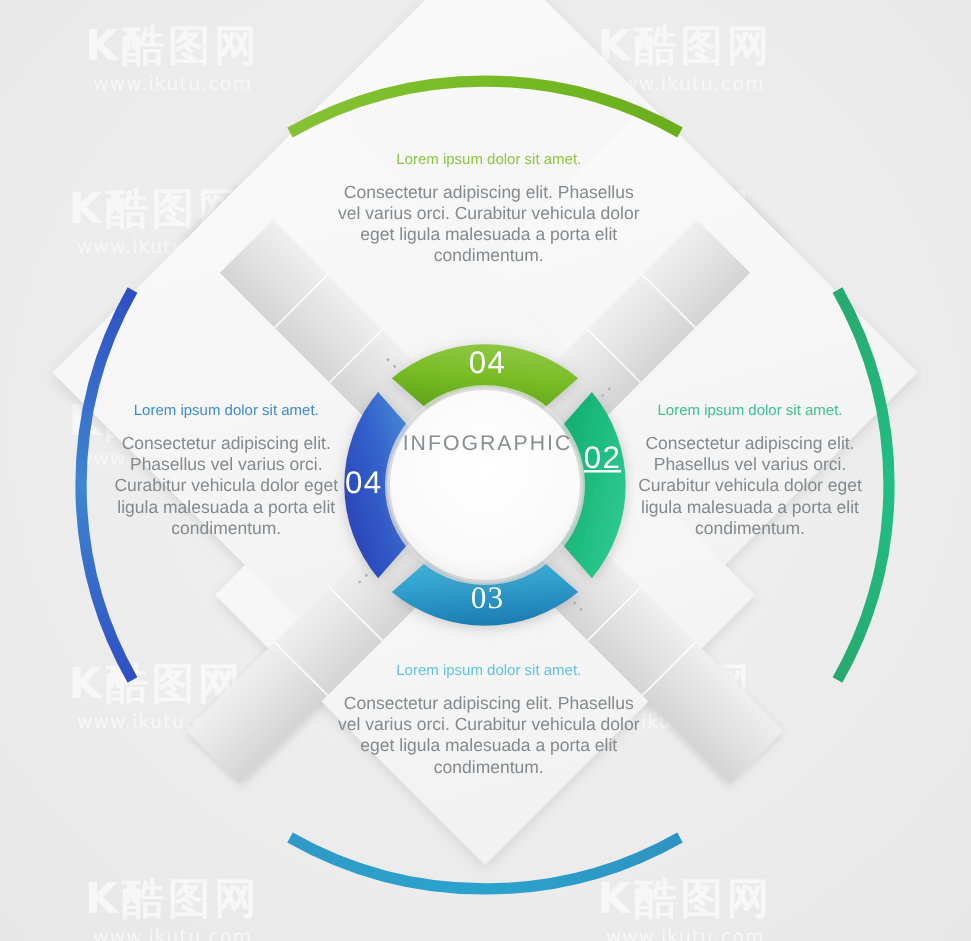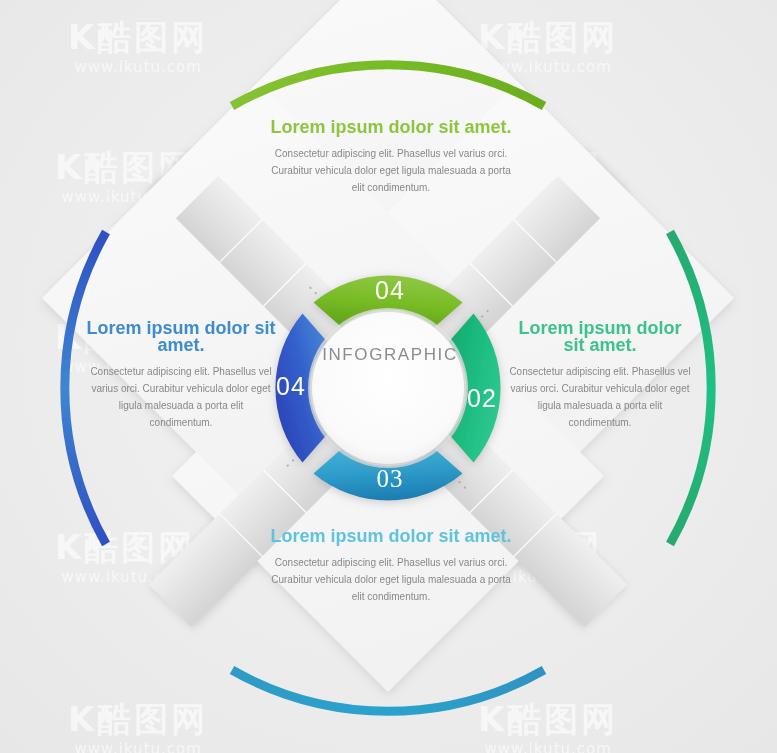--- a/index.html
+++ b/index.html
@@ -46,28 +46,28 @@
   
   #art{position:absolute;left:0;top:0;width:777px;height:753px;}
 
   
   .panel{
     position:absolute;
     text-align:center;
     pointer-events:none;
   }
   .panel .p-title{
-    font-size:18px;
+    font-size:12px;
     line-height:17px;
-    font-weight:bold;
+    font-weight:normal;
     margin:0 0 9px 0;
     font-family:"Liberation Sans", sans-serif;
   }
   .panel .p-body{
-    font-size:10px;
+    font-size:14px;
     line-height:17px;
     color:#86888a;
     margin:0;
     font-family:"Liberation Sans", sans-serif;
   }
 
   #panel-top{left:268px;top:119px;width:246px;}
   #panel-right{left:508px;top:320px;width:184px;}
   #panel-bottom{left:268px;top:528px;width:246px;}
   #panel-left{left:86px;top:320px;width:190px;}
@@ -91,21 +91,21 @@
   .step-num{
     position:absolute;
     color:#ffffff;
     font-size:25px;
     letter-spacing:1px;
     pointer-events:none;
     text-align:center;
     font-family:"Liberation Sans", sans-serif;
   }
   #num-01{left:350px;top:276px;width:80px;}
-  #num-02{left:446px;top:384px;width:72px;}
+  #num-02{left:446px;top:352px;width:72px;text-decoration:underline;}
   #num-03{left:350px;top:465px;width:80px;font-family:Liberation Serif, serif;}
   #num-04{left:255px;top:372px;width:72px;}
 </style>
 </head>
 <body>
 
 <div id="stage">
 
   <div id="watermark-layer">
       <div class="wm" style="left: 68px; top: 18px;">

